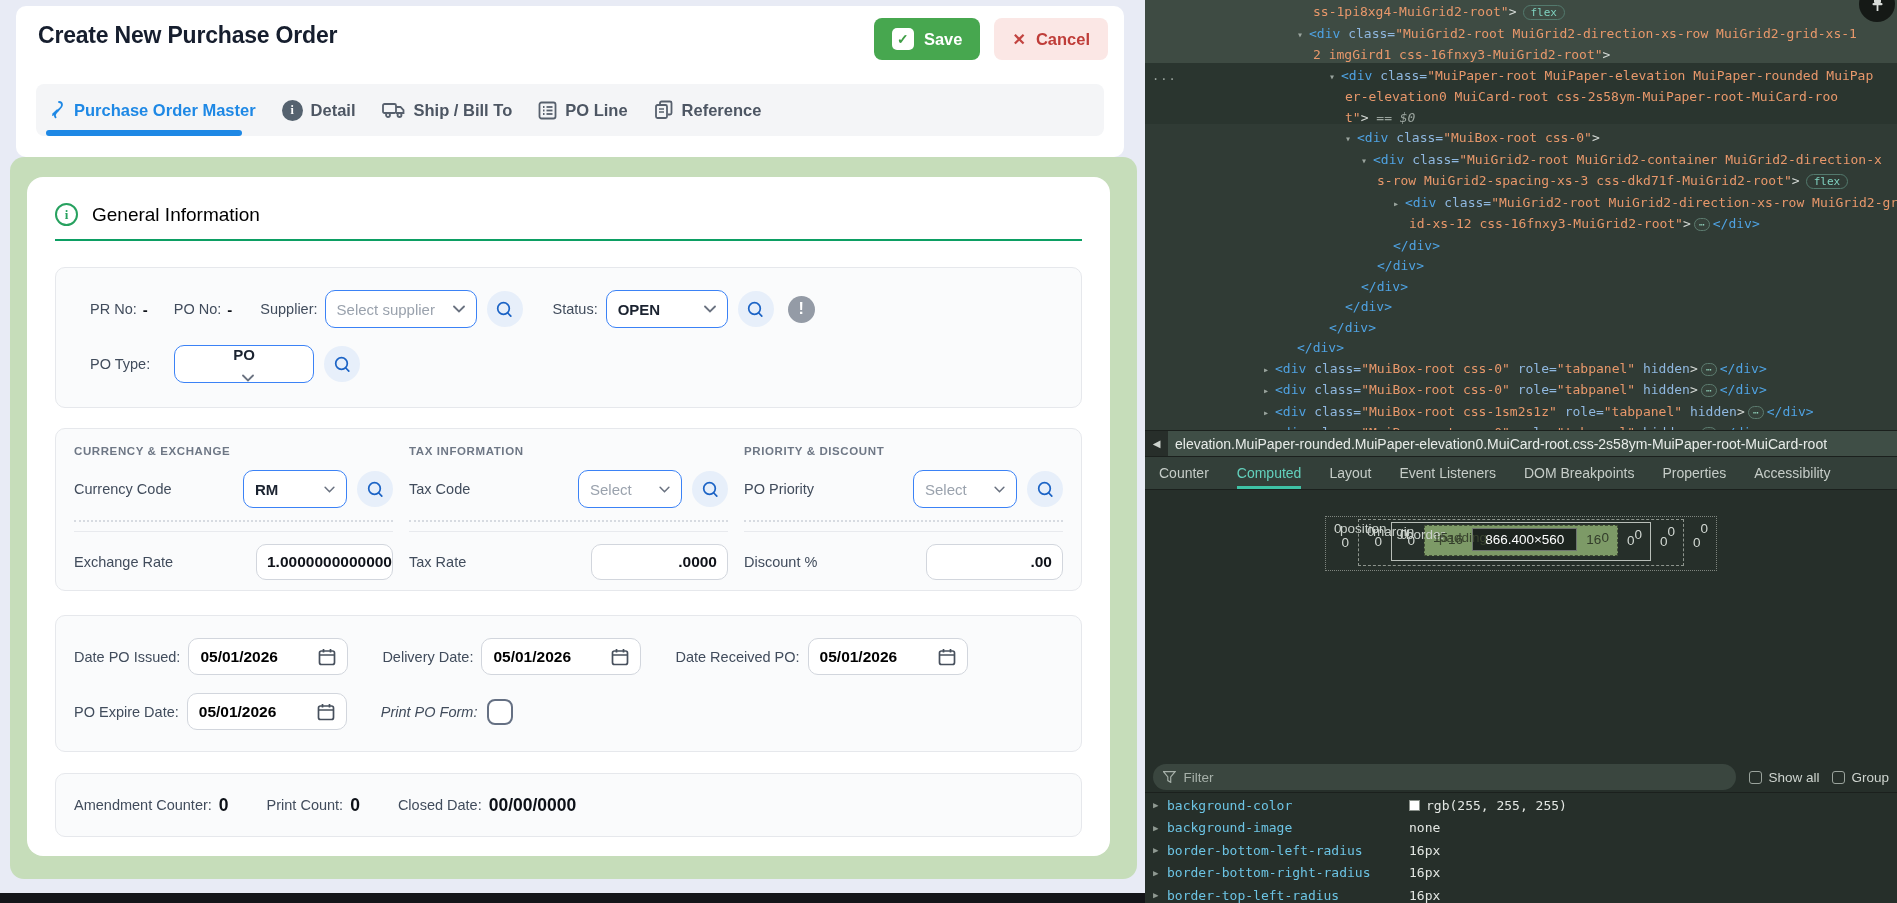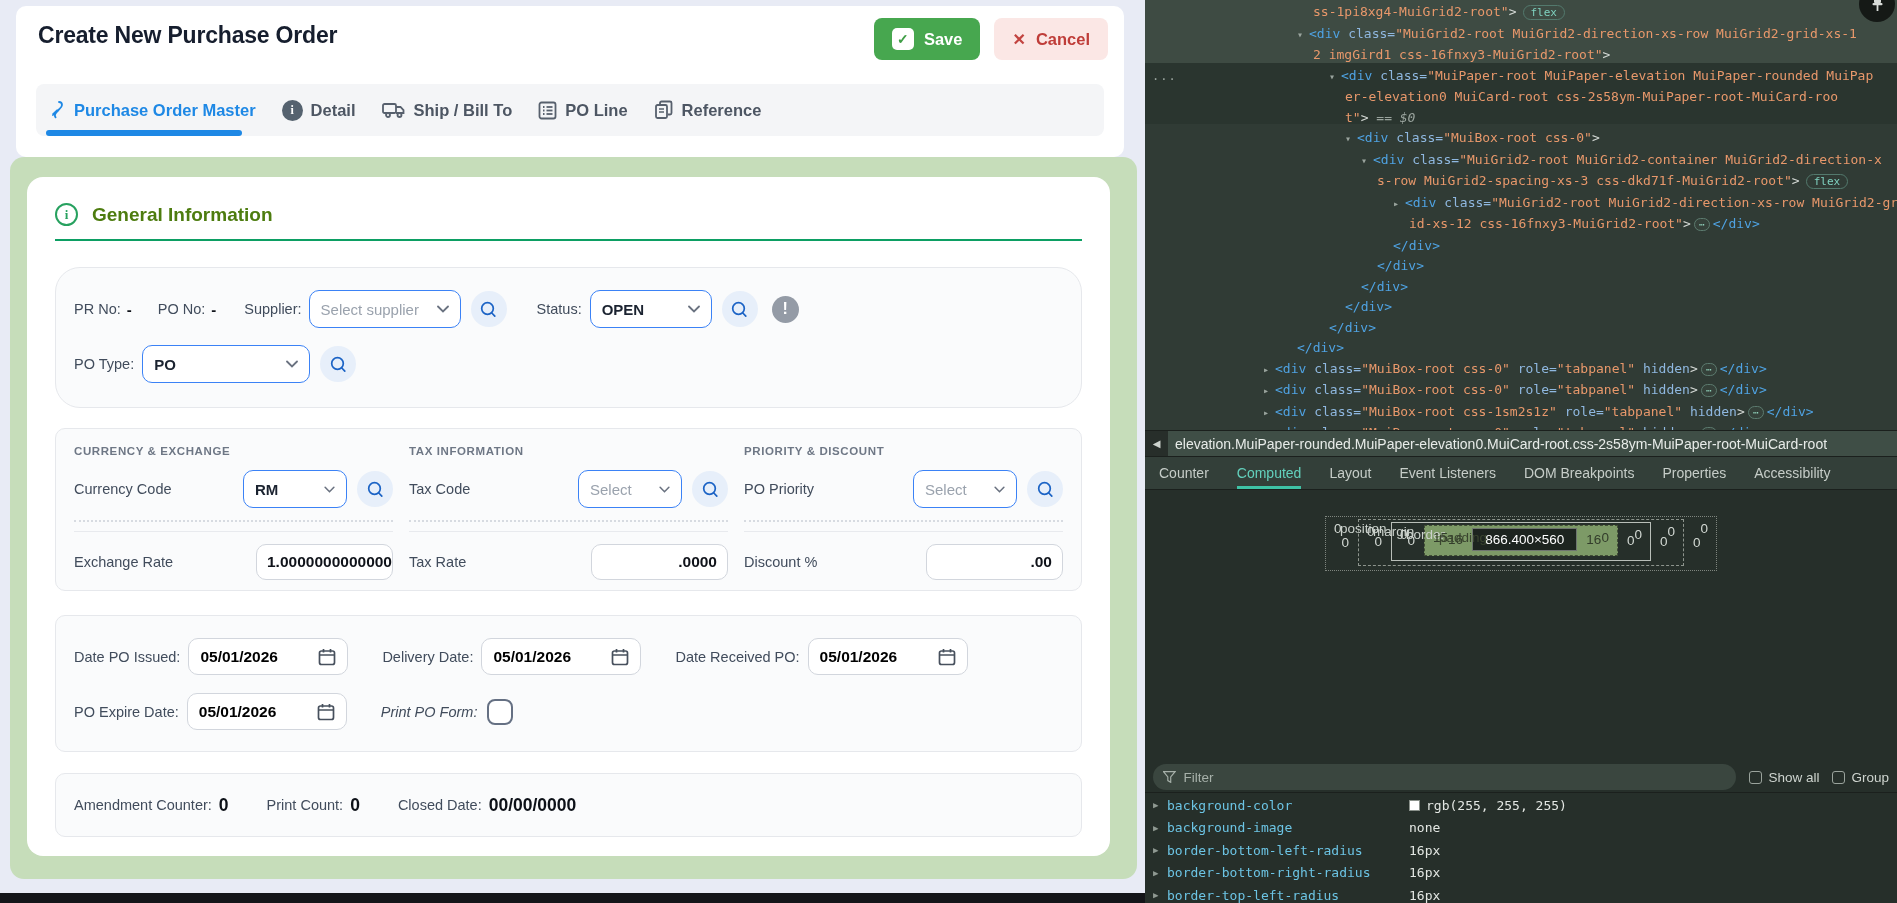--- a/index.html
+++ b/index.html
@@ -22,25 +22,25 @@
   .app-tab svg { display:block; }
   .app-tab.active { color:#1e88e5; }
   .tab-underline { position:absolute; left:10px; bottom:0; width:196px; height:6px; background:#1e88e5; border-radius:4px; }
   .detail-circle { width:21px; height:21px; border-radius:50%; background:#55626f; color:#fff; font-size:12px; font-weight:800; display:flex; align-items:center; justify-content:center; font-family:"Liberation Serif",serif; }
 
   .green-wrap { position:absolute; left:10px; top:157px; width:1127px; height:722px; background:#c6ddba; border-radius:14px; }
   .card { position:absolute; left:17px; top:20px; width:1083px; height:679px; background:#fff; border-radius:16px; padding:0 28px; }
 
   .sec-head { display:flex; align-items:center; gap:14px; padding-top:26px; }
   .info-circ { width:23px; height:23px; border-radius:50%; border:2px solid #27a15f; color:#27a15f; font-size:13px; font-weight:800; display:flex; align-items:center; justify-content:center; font-family:"Liberation Serif",serif; }
-  .sec-title { font-size:19px; font-weight:700; color:#4d7c0f; }
+  .sec-title { font-size:19px; font-weight:400; color:#000000; }
   .sec-divider { margin-top:13px; border-top:2px solid #0c9f63; }
 
   .fieldset { background:#fafbfc; border:1px solid #e6e8ec; border-radius:10px; }
-  .fsA { margin-top:26px; height:141px; padding:14px 18px;border-radius:25px; }
+  .fsA { margin-top:26px; height:141px; padding:14px 34px; }
   .frow { display:flex; align-items:center; }
   .lbl { font-size:14.5px; color:#414c5c; }
   .val-b { font-size:15px; font-weight:800; color:#10131a; }
   .sel { height:38px; background:#fff; border:1px solid #3b82f6; border-radius:10px; display:flex; align-items:center; justify-content:space-between; padding:0 11px; cursor:pointer; }
   .sel .ph { color:#9aa2ad; font-size:15px; }
   .sel .sv { color:#1b2330; font-size:15px; font-weight:800; }
   .chev { margin-left:8px; flex:none; }
   .search-btn { width:36px; height:36px; border-radius:50%; background:#e7effa; display:flex; align-items:center; justify-content:center; margin-left:10px; cursor:pointer; flex:none; }
   .warn-circ { width:27px; height:27px; border-radius:50%; background:#949ba6; color:#fff; font-size:16px; font-weight:800; display:flex; align-items:center; justify-content:center; margin-left:14px; }
 
@@ -217,21 +217,21 @@
           <div class="search-btn">
             <svg width="19" height="19" viewBox="0 0 19 19">
                 <circle cx="8.5" cy="8.5" r="5.8" fill="none" stroke="#1b63c5" stroke-width="1.7"></circle>
                 <line x1="12.8" y1="13" x2="15.8" y2="16.2" stroke="#1b63c5" stroke-width="1.7" stroke-linecap="round"></line>
               </svg>
           </div>
           <span class="warn-circ">!</span>
         </div>
         <div class="frow" style="margin-top:17px;">
           <span class="lbl">PO Type:</span>
-          <div class="sel" style="width:168px; margin-left:8px;">
+          <div class="sel" style="width:140px; margin-left:24px;flex-direction:column;">
             <span class="sv">PO</span>
             <svg class="chev" width="12" height="8" viewBox="0 0 12 8">
                 <path d="M1 1.5 L6 6.5 L11 1.5" fill="none" stroke="#6a7280" stroke-width="1.8" stroke-linecap="round"></path>
               </svg>
           </div>
           <div class="search-btn">
             <svg width="19" height="19" viewBox="0 0 19 19">
                 <circle cx="8.5" cy="8.5" r="5.8" fill="none" stroke="#1b63c5" stroke-width="1.7"></circle>
                 <line x1="12.8" y1="13" x2="15.8" y2="16.2" stroke="#1b63c5" stroke-width="1.7" stroke-linecap="round"></line>
               </svg>

